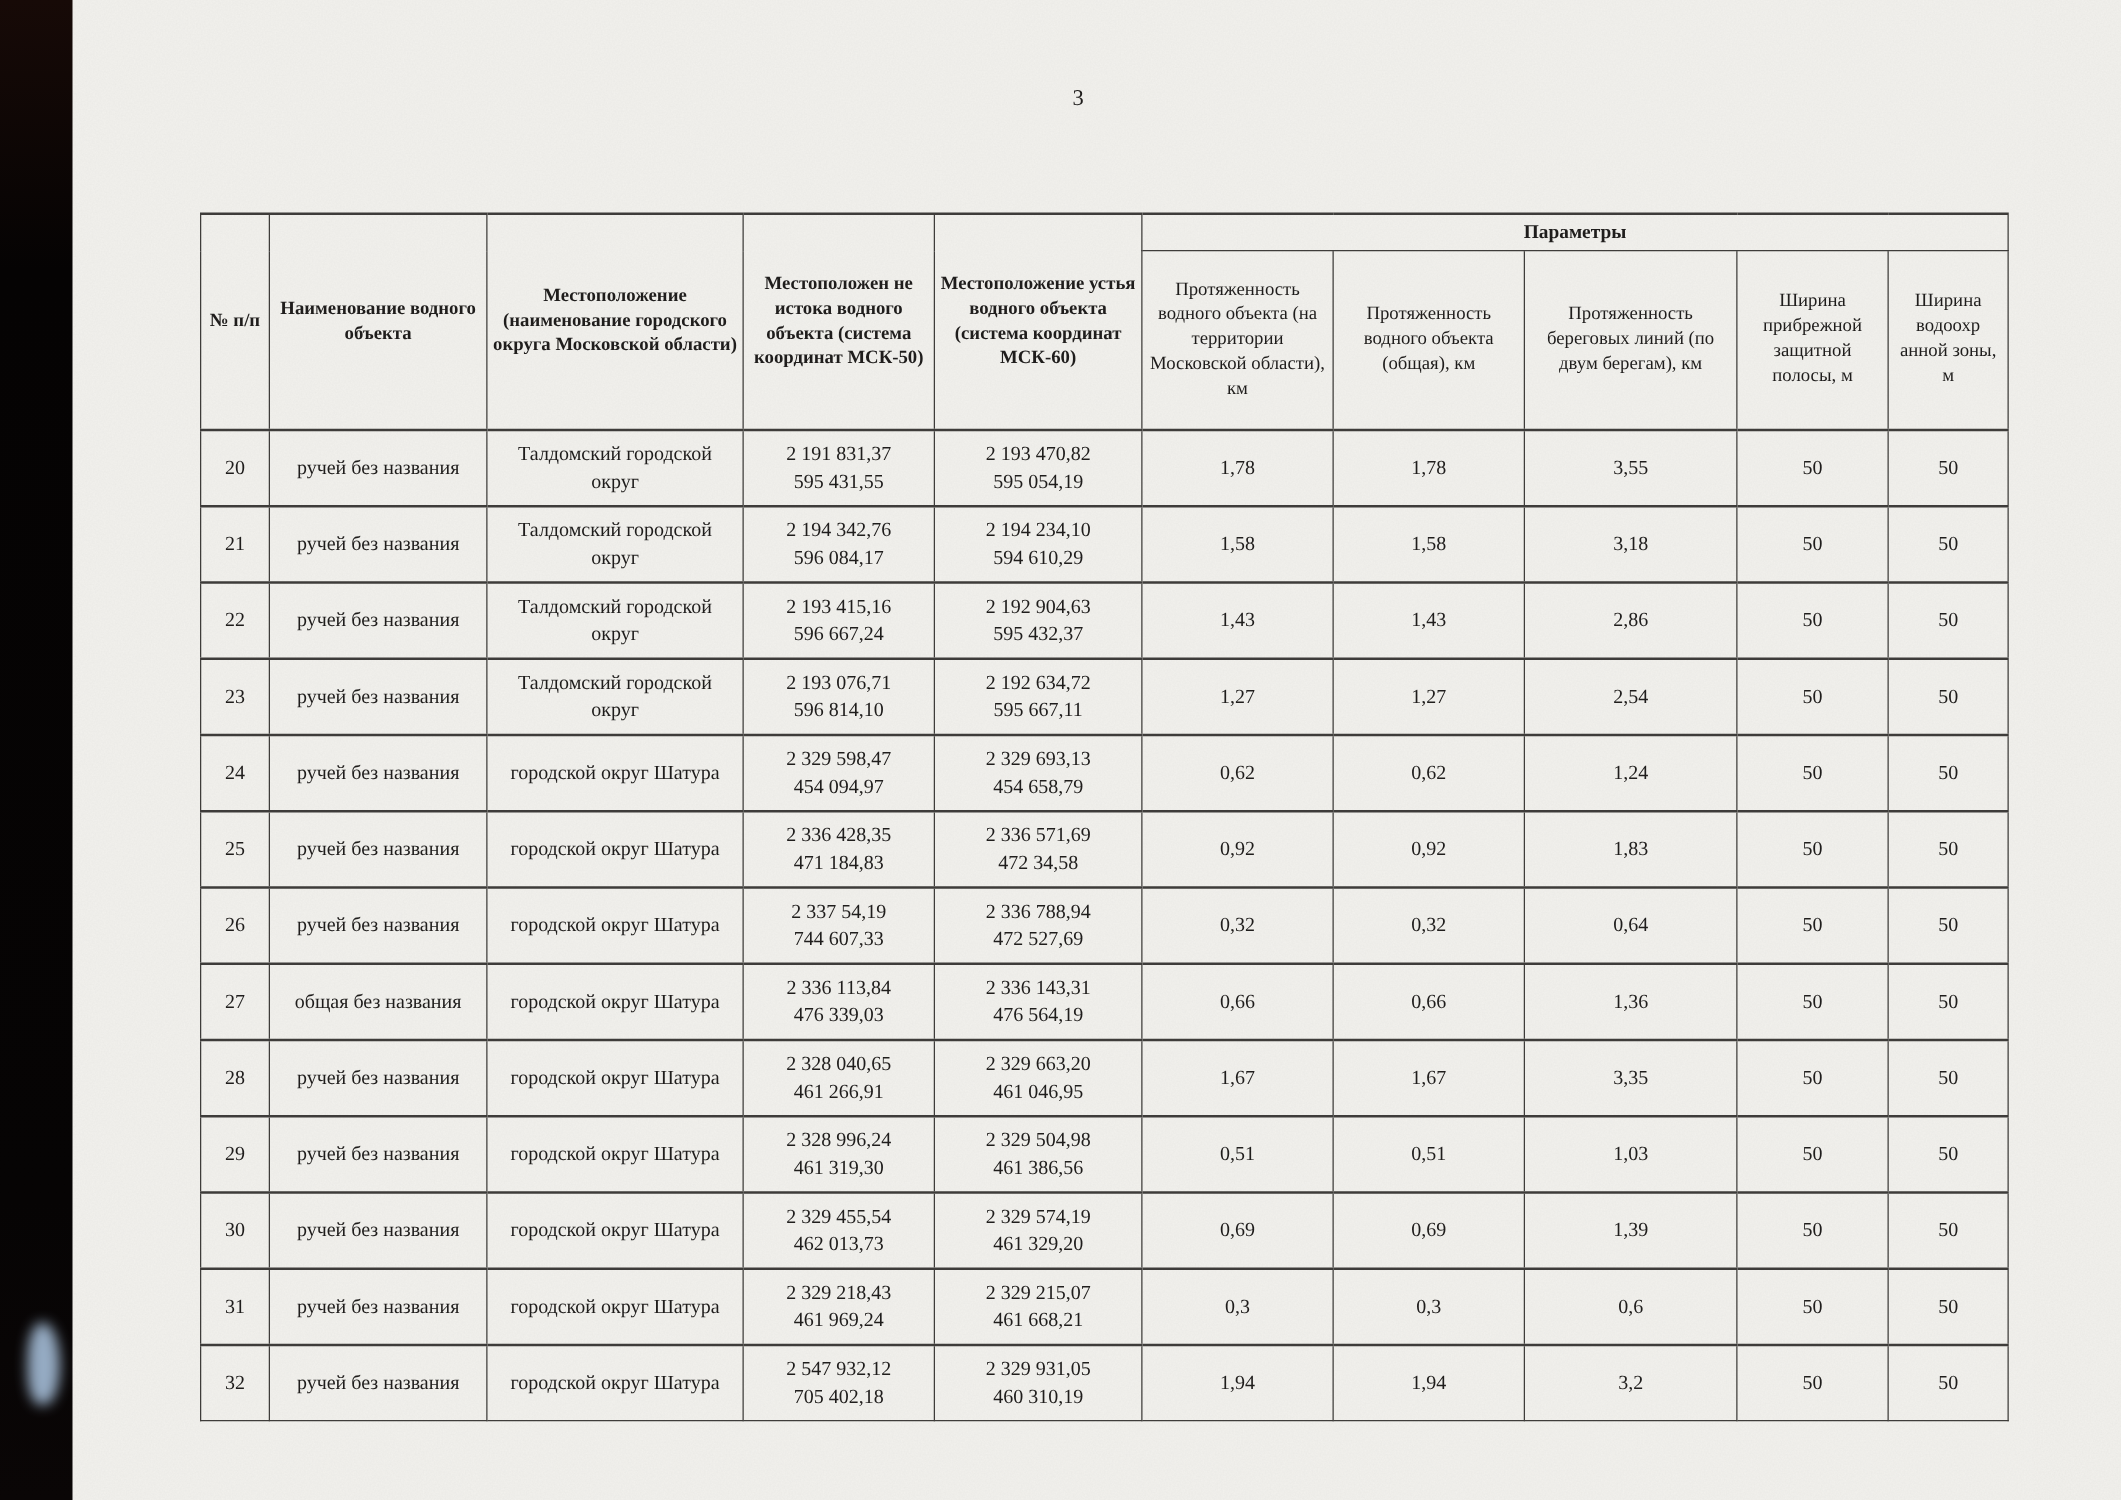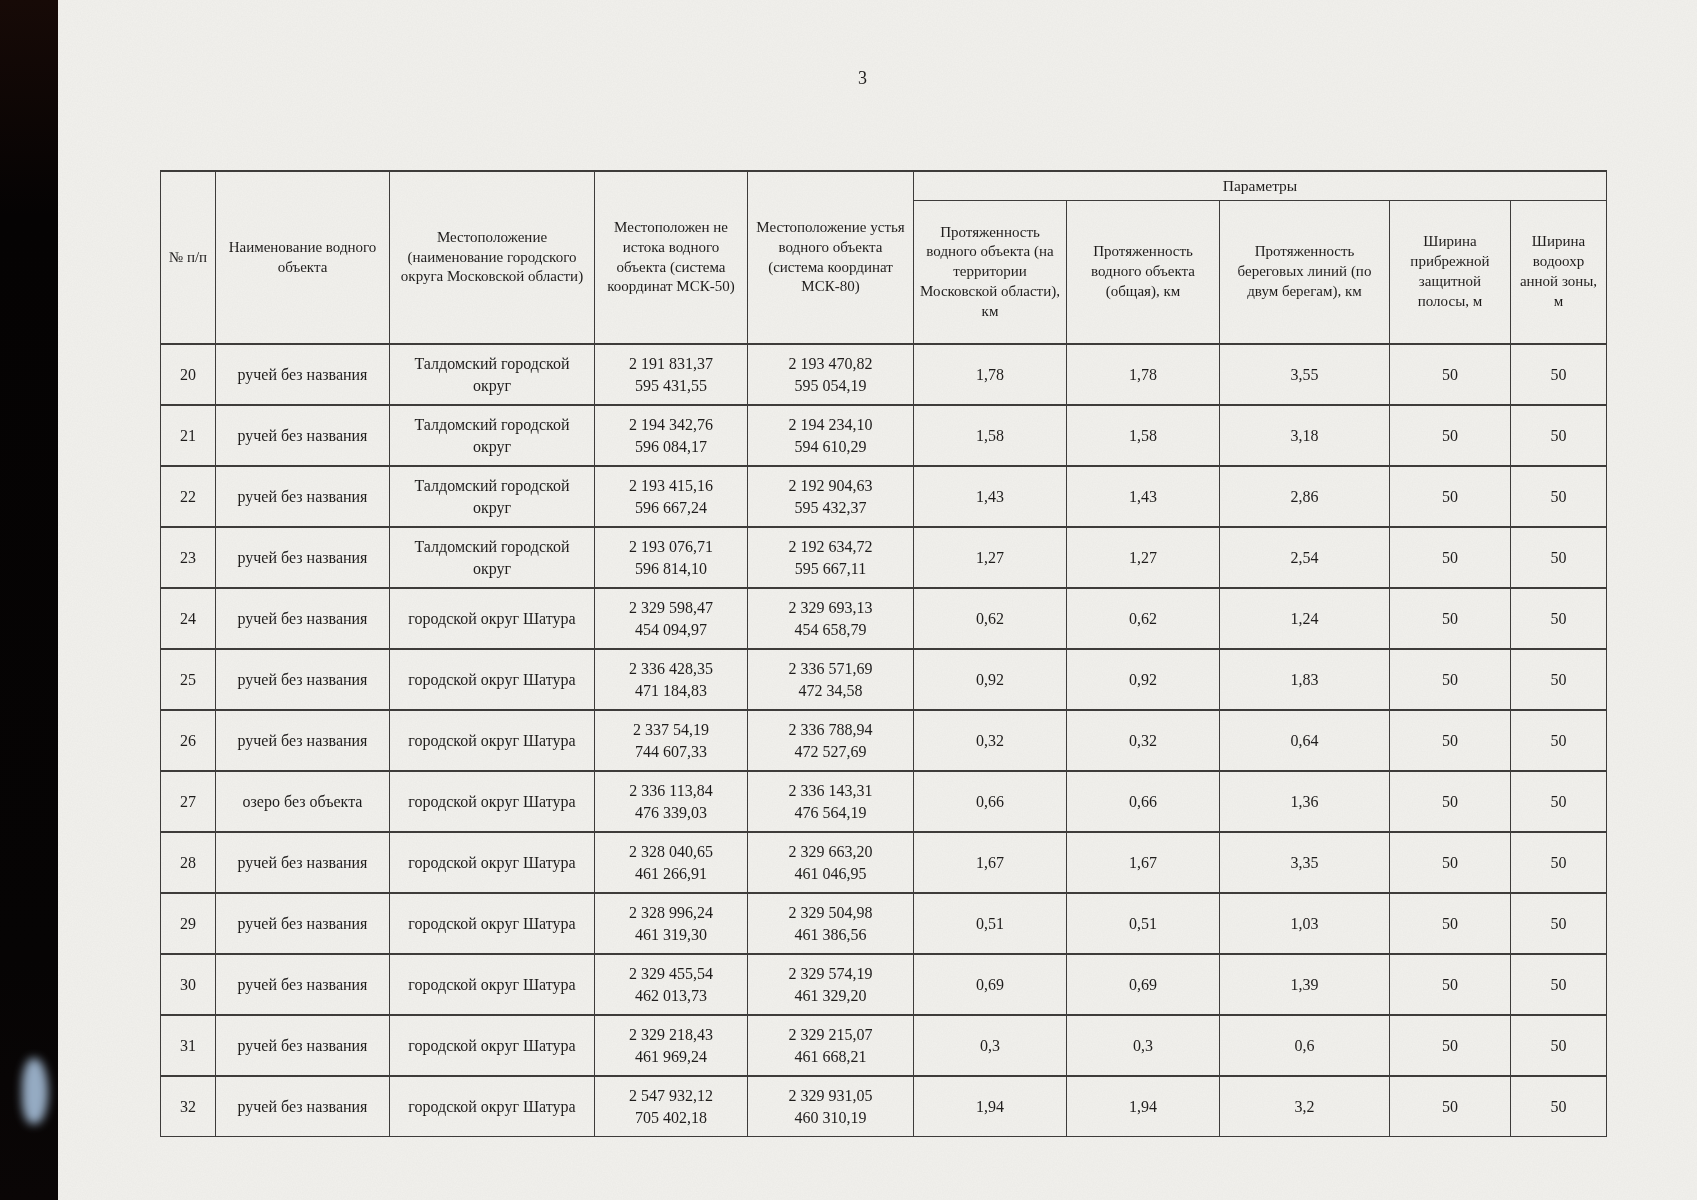--- a/index.html
+++ b/index.html
@@ -44,21 +44,21 @@
   }
   .doc-table td, .doc-table th {
     border: 1.6px solid #3e3c3a;
     padding: 2px 4px;
     vertical-align: middle;
     text-align: center;
     font-weight: normal;
     overflow: hidden;
   }
   .doc-table tr.grid-row td { border-top-width: 2px; }
-  .doc-table .outer-top { border-top-width: 2.2px; }
+  .doc-table .outer-top { border-top-width: 2.2px; font-weight: bold; }
   .hdr { font-size: 15px; line-height: 1.32; }
   .params-cell { height: 24px; font-size: 15.5px; }
   .head-row th { height: 138px; }
   .data-row td { height: 55px; font-size: 16px; }
   .cell-num { text-align: left; padding-left: 8px; border-radius: 23px; }
   .cell-name { text-align: left; padding-left: 20px; }
   .coord { display: block; line-height: 1.35; }
   .loc { line-height: 1.35; display: inline-block; }
 </style>
 </head>
@@ -89,21 +89,21 @@
       <col style="width:170px">
       <col style="width:121px">
       <col style="width:96px">
   </colgroup>
   <tbody>
     <tr>
       <th class="hdr outer-top" rowspan="2">№ п/п</th>
       <th class="hdr outer-top" rowspan="2">Наименование водного объекта</th>
       <th class="hdr outer-top" rowspan="2">Местоположение (наименование городского округа Московской области)</th>
       <th class="hdr outer-top" rowspan="2">Местоположен не истока водного объекта (система координат МСК-50)</th>
-      <th class="hdr outer-top" rowspan="2">Местоположение устья водного объекта (система координат МСК-80)</th>
+      <th class="hdr outer-top" rowspan="2">Местоположение устья водного объекта (система координат МСК-60)</th>
       <th class="hdr params-cell outer-top" colspan="5">Параметры</th>
     </tr>
     <tr class="head-row">
       <th class="hdr">Протяженность водного объекта (на территории Московской области), км</th>
       <th class="hdr">Протяженность водного объекта (общая), км</th>
       <th class="hdr">Протяженность береговых линий (по двум берегам), км</th>
       <th class="hdr">Ширина прибрежной защитной полосы, м</th>
       <th class="hdr">Ширина водоохр анной зоны, м</th>
     </tr>
 
@@ -228,21 +228,21 @@
           <span class="coord">472 527,69</span>
         </td>
       <td>0,32</td>
       <td>0,32</td>
       <td>0,64</td>
       <td>50</td>
       <td>50</td>
     </tr>
     <tr class="data-row grid-row">
       <td class="cell-num">27</td>
-      <td class="cell-name">озеро без объекта</td>
+      <td class="cell-name">общая без названия</td>
       <td><span class="loc">городской округ Шатура</span></td>
       <td>
           <span class="coord">2 336 113,84</span>
           <span class="coord">476 339,03</span>
         </td>
       <td>
           <span class="coord">2 336 143,31</span>
           <span class="coord">476 564,19</span>
         </td>
       <td>0,66</td>

